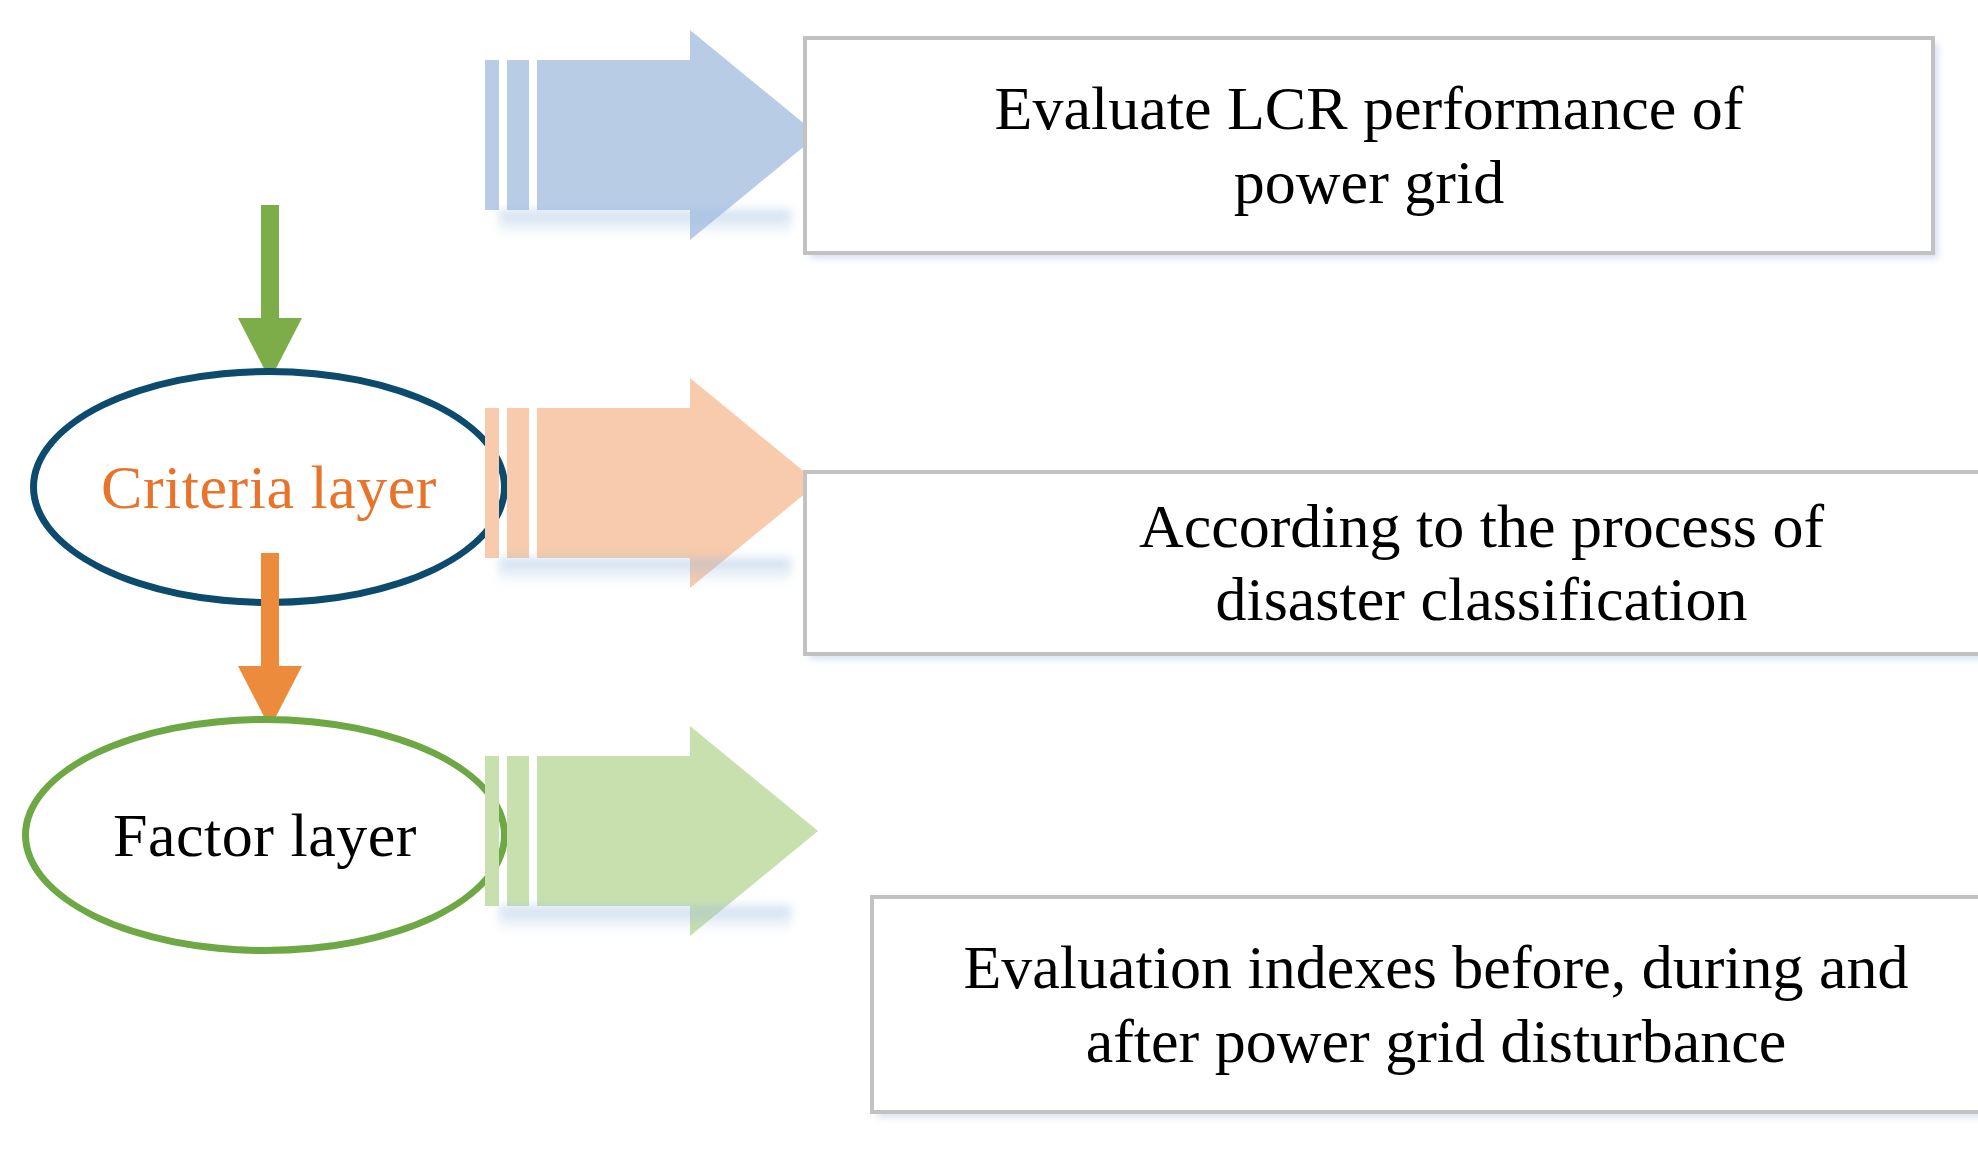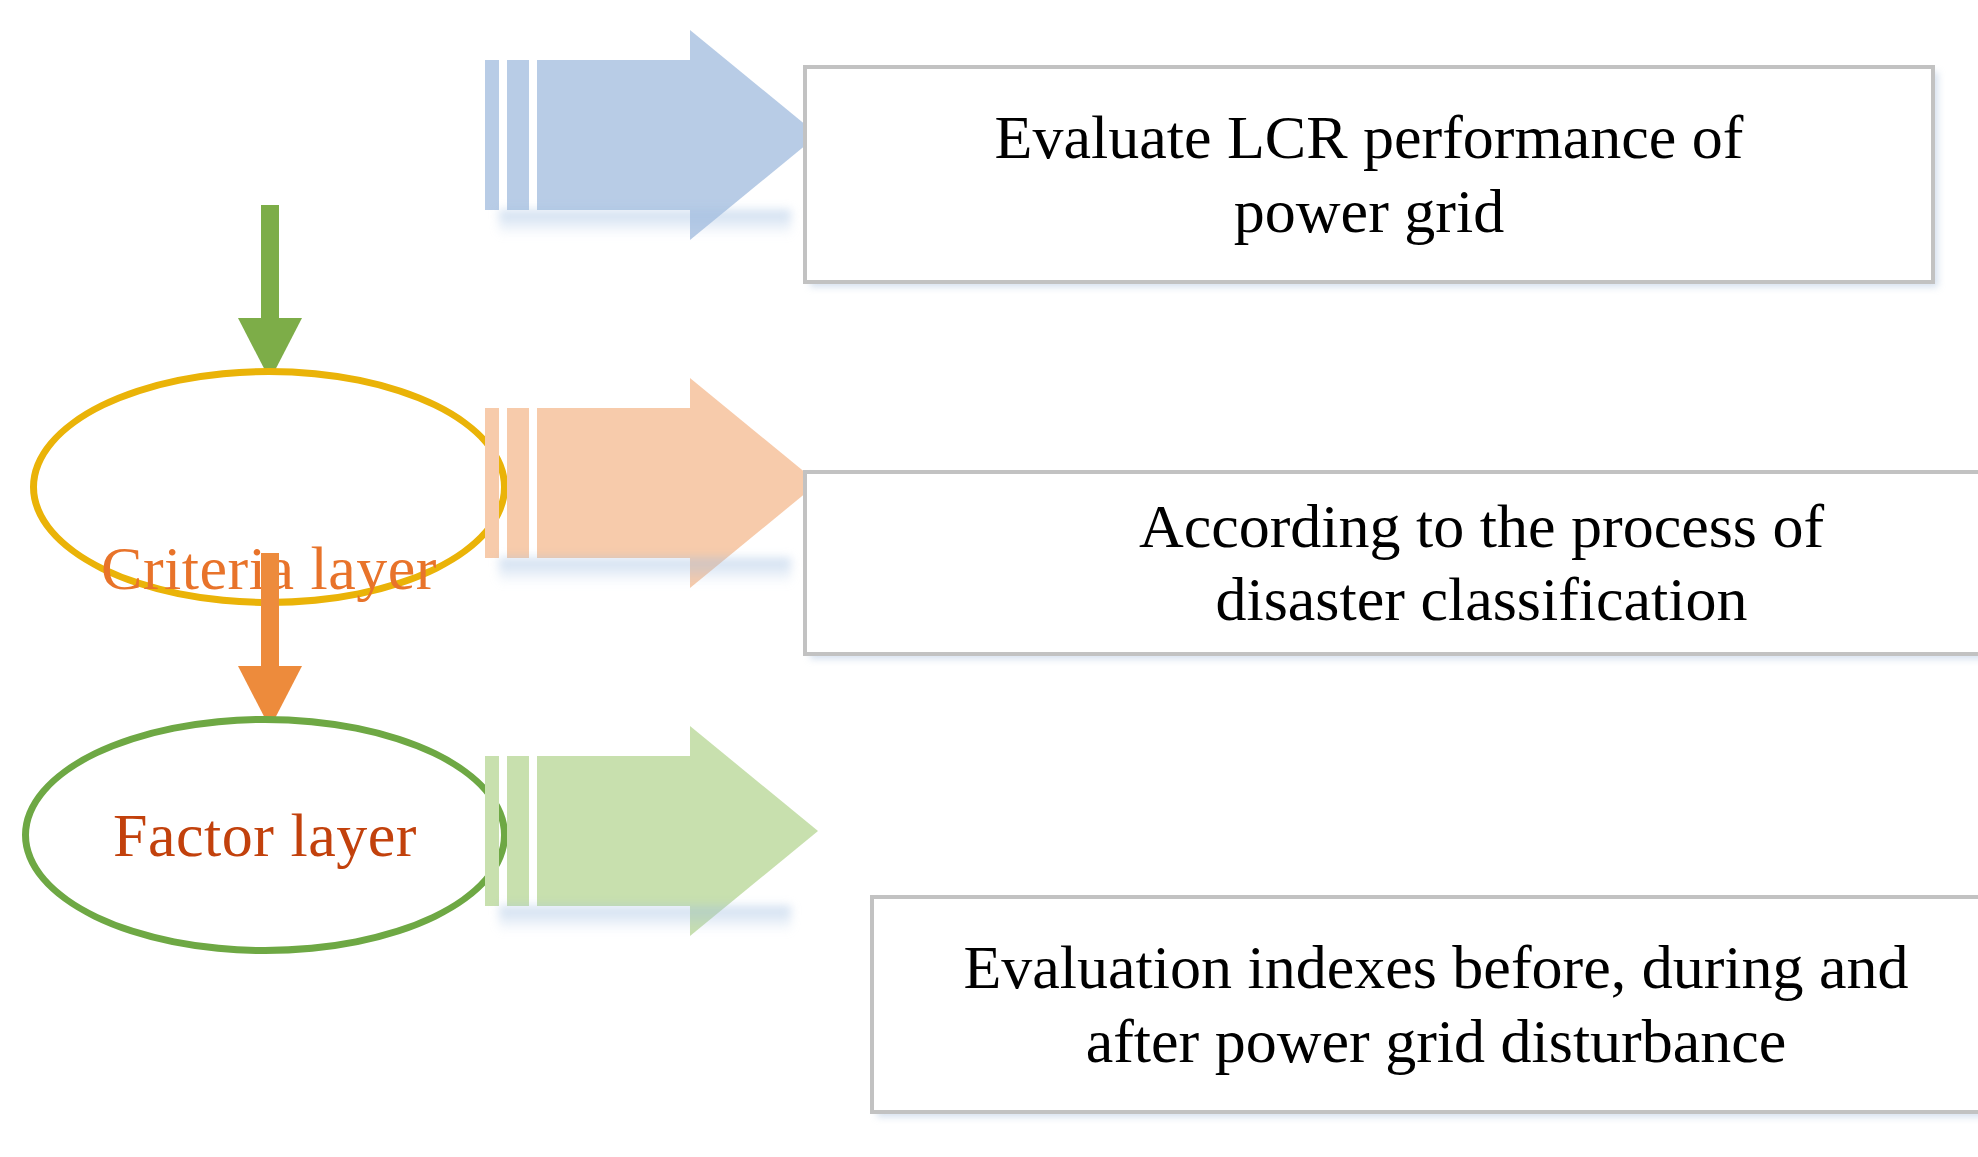--- a/index.html
+++ b/index.html
@@ -41,31 +41,30 @@
   #ellipse-target {
     left: 20px;  top: 20px;
     width: 488px; height: 238px;
     border: 7px solid #4D8FCB;
   }
   #ellipse-target .node-label { color: #4D8FCB; }
 
   #ellipse-criteria {
     left: 30px;  top: 368px;
     width: 478px; height: 238px;
-    border: 7px solid #eab308;
-    align-items: flex-end;
+    border: 7px solid #0c4a6e;
   }
   #ellipse-criteria .node-label { color: #E8732A; }
 
   #ellipse-factor {
     left: 22px;  top: 716px;
     width: 486px; height: 238px;
     border: 7px solid #6EA844;
   }
-  #ellipse-factor .node-label { color: #c2410c; }
+  #ellipse-factor .node-label { color: #000000; }
 
   
   .v-arrow { position: absolute; }
   .v-arrow .shaft {
     position: absolute;
     left: 50%;
     top: 0;
     transform: translateX(-50%);
     width: 18px;
   }
@@ -154,21 +153,21 @@
     font-family: "Liberation Serif", "DejaVu Serif", serif;
     font-size: 62px;
     line-height: 1.18;
     color: #000000;
     text-align: center;
     padding: 0 26px;
     user-select: none;
     white-space: pre-line;
   }
 
-  #box-target   { left: 803px; top: 36px;  width: 1132px; height: 219px; margin-top: 29px; }
+  #box-target   { left: 803px; top: 36px;  width: 1132px; height: 219px; }
   #box-criteria { left: 803px; top: 470px; width: 1357px; height: 186px; }
   #box-factor   { left: 850px; top: 895px; width: 1132px; height: 219px; margin-left: 20px; }
 </style>
 </head>
 <body>
 
 <div id="stage">
 
 
   <div class="h-arrow" id="h-arrow-target">

